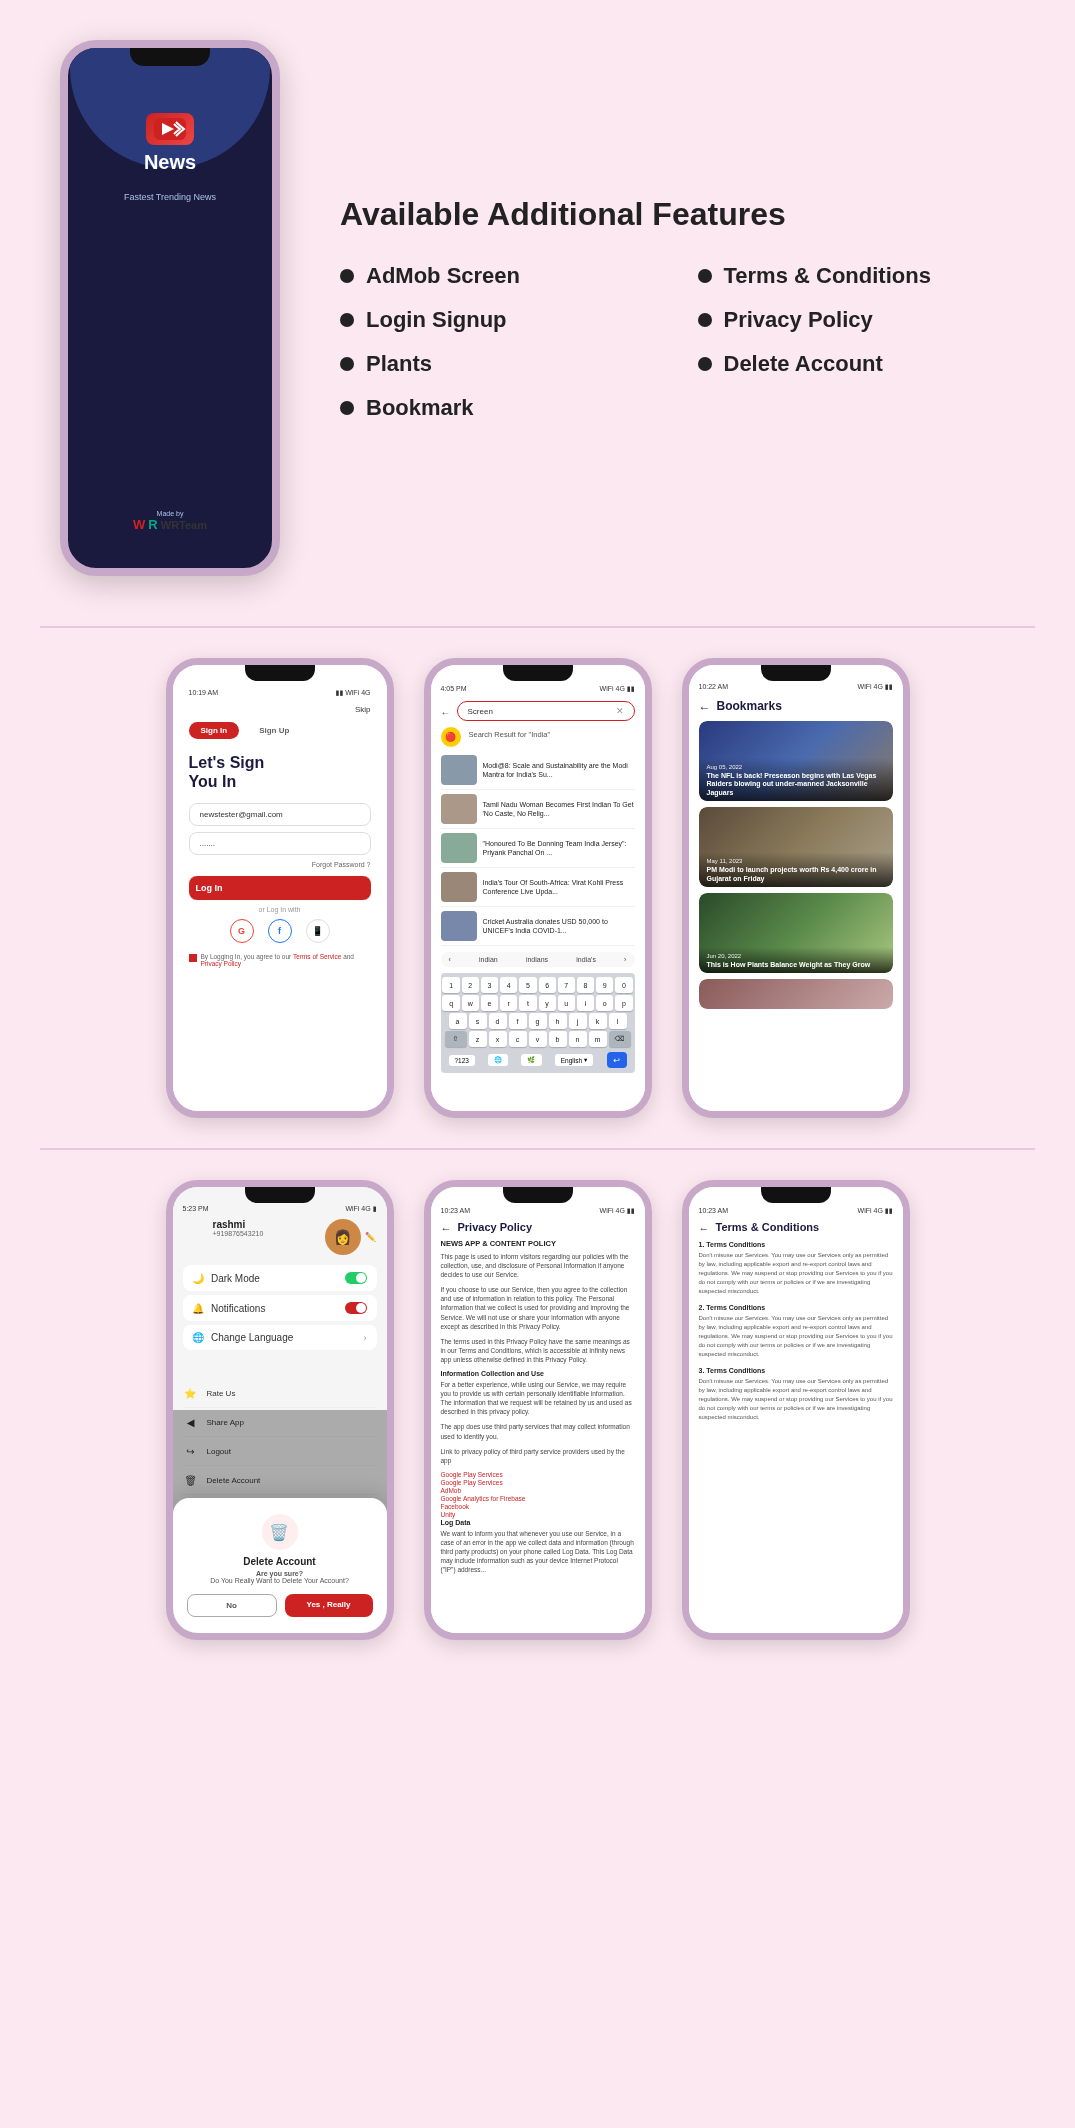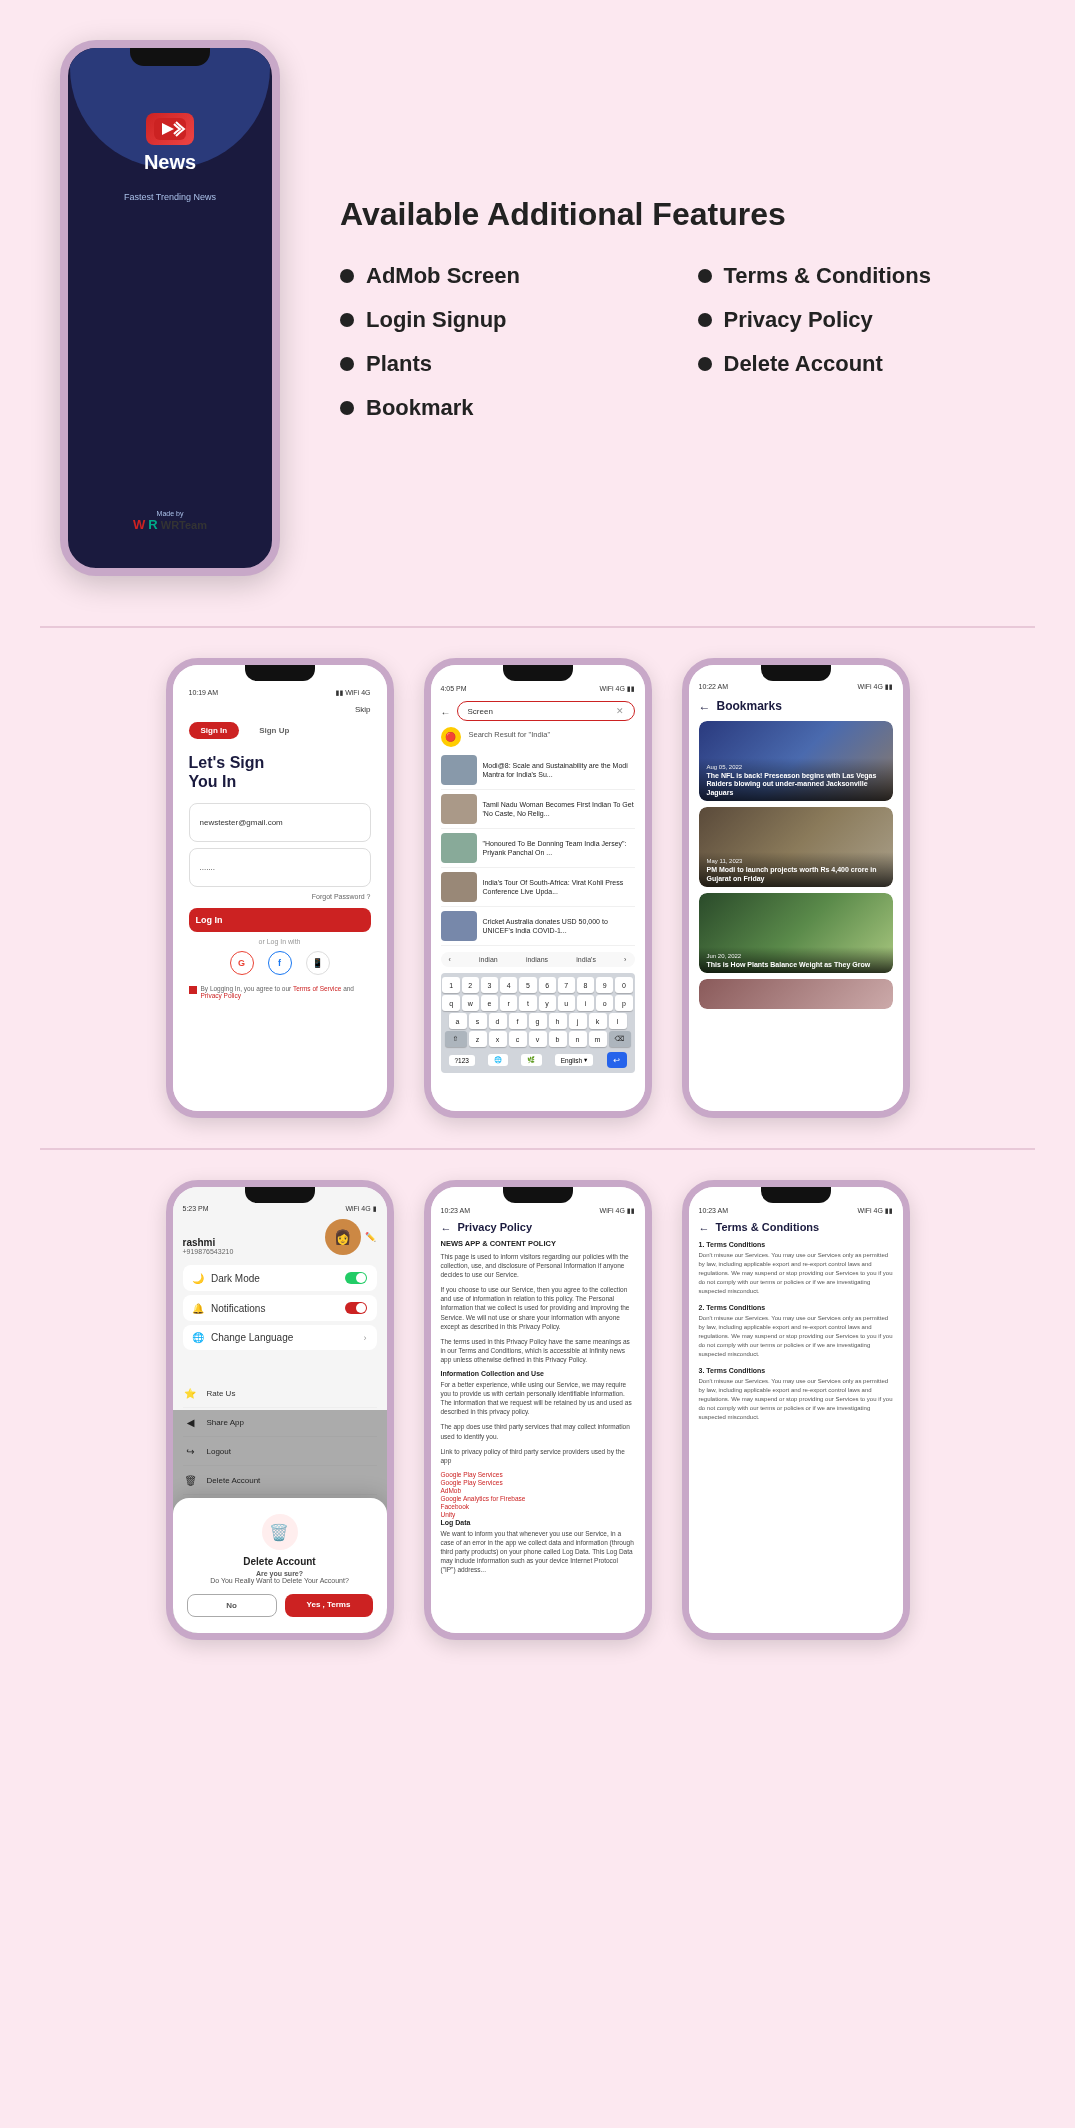--- a/index.html
+++ b/index.html
@@ -215,21 +215,21 @@
     .login-heading {
       font-size: 16px;
       font-weight: 700;
       color: #1a1a3e;
       line-height: 1.2;
       margin-bottom: 12px;
     }
     .login-field {
       border: 1px solid #ddd;
       border-radius: 8px;
-      padding: 14px 10px;
+      padding: 6px 10px;
       font-size: 8px;
       color: #333;
       margin-bottom: 6px;
       width: 100%;
     }
     .forgot-pw {
       text-align: right;
       font-size: 7px;
       color: #666;
       margin-bottom: 8px;
@@ -456,22 +456,23 @@
 
     
     .profile-screen {
       background: #f5f5f5;
       padding: 18px 10px 6px;
       font-size: 8px;
     }
     .profile-header-bar {
       display: flex;
       justify-content: space-between;
-      align-items: flex-end;
+      align-items: flex-start;
       margin-bottom: 10px;
+      margin-left: 30px;
     }
     .profile-name {
       font-size: 10px;
       font-weight: 700;
       color: #222;
     }
     .profile-phone {
       font-size: 7px;
       color: #666;
     }
@@ -1002,21 +1003,21 @@
       <div style="position:absolute; bottom:0; left:0; right:0; top:50%; background:rgba(0,0,0,0.3); z-index:20;"></div>
       <div class="delete-modal">
         <div class="delete-trash-icon">🗑️</div>
         <div class="delete-title">Delete Account</div>
         <div class="delete-confirm">
           <strong>Are you sure?</strong><br>
           <span>Do You Really Want to Delete Your Account?</span>
         </div>
         <div class="delete-btns">
           <div class="btn-no">No</div>
-          <div class="btn-yes-delete">Yes , Terms</div>
+          <div class="btn-yes-delete">Yes , Really</div>
         </div>
       </div>
 
       <div style="position:absolute; bottom:138px; left:0; right:0; background:#f5f5f5; padding: 0 10px;">
         <div class="profile-menu-item">
           <span class="menu-icon-small">⭐</span>
           <span class="menu-label">Rate Us</span>
         </div>
         <div class="profile-menu-item">
           <span class="menu-icon-small">◀</span>

